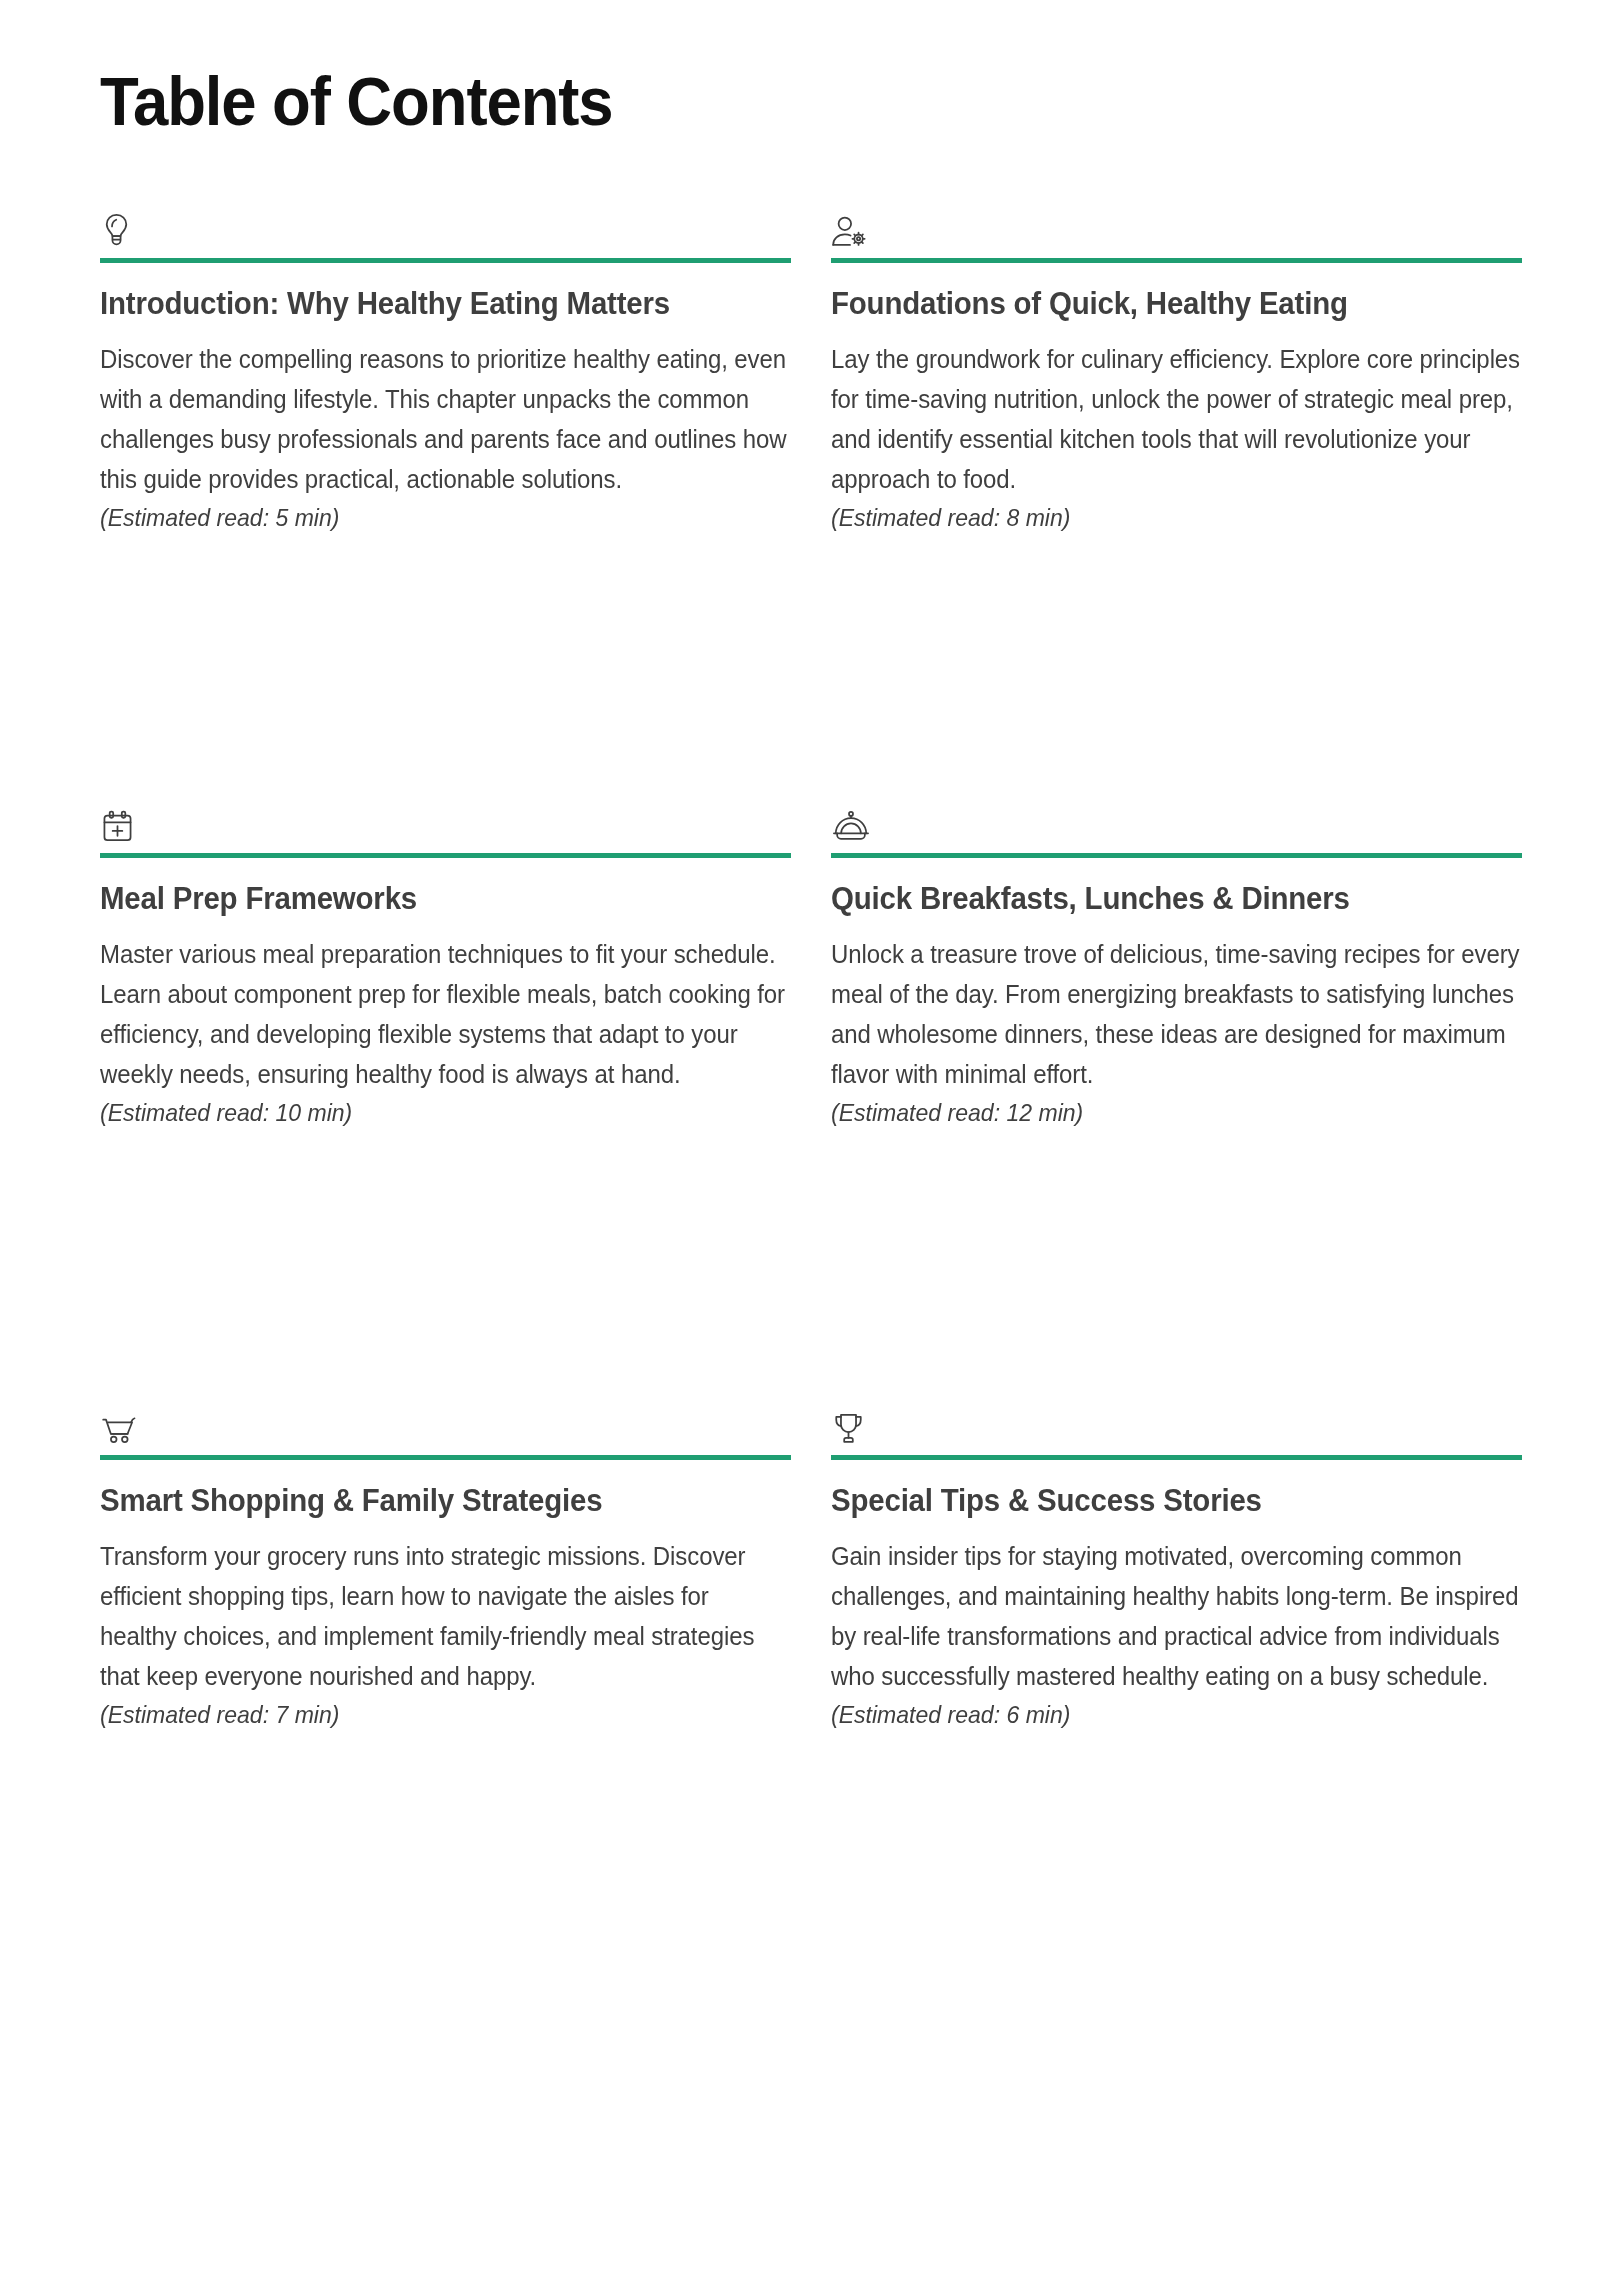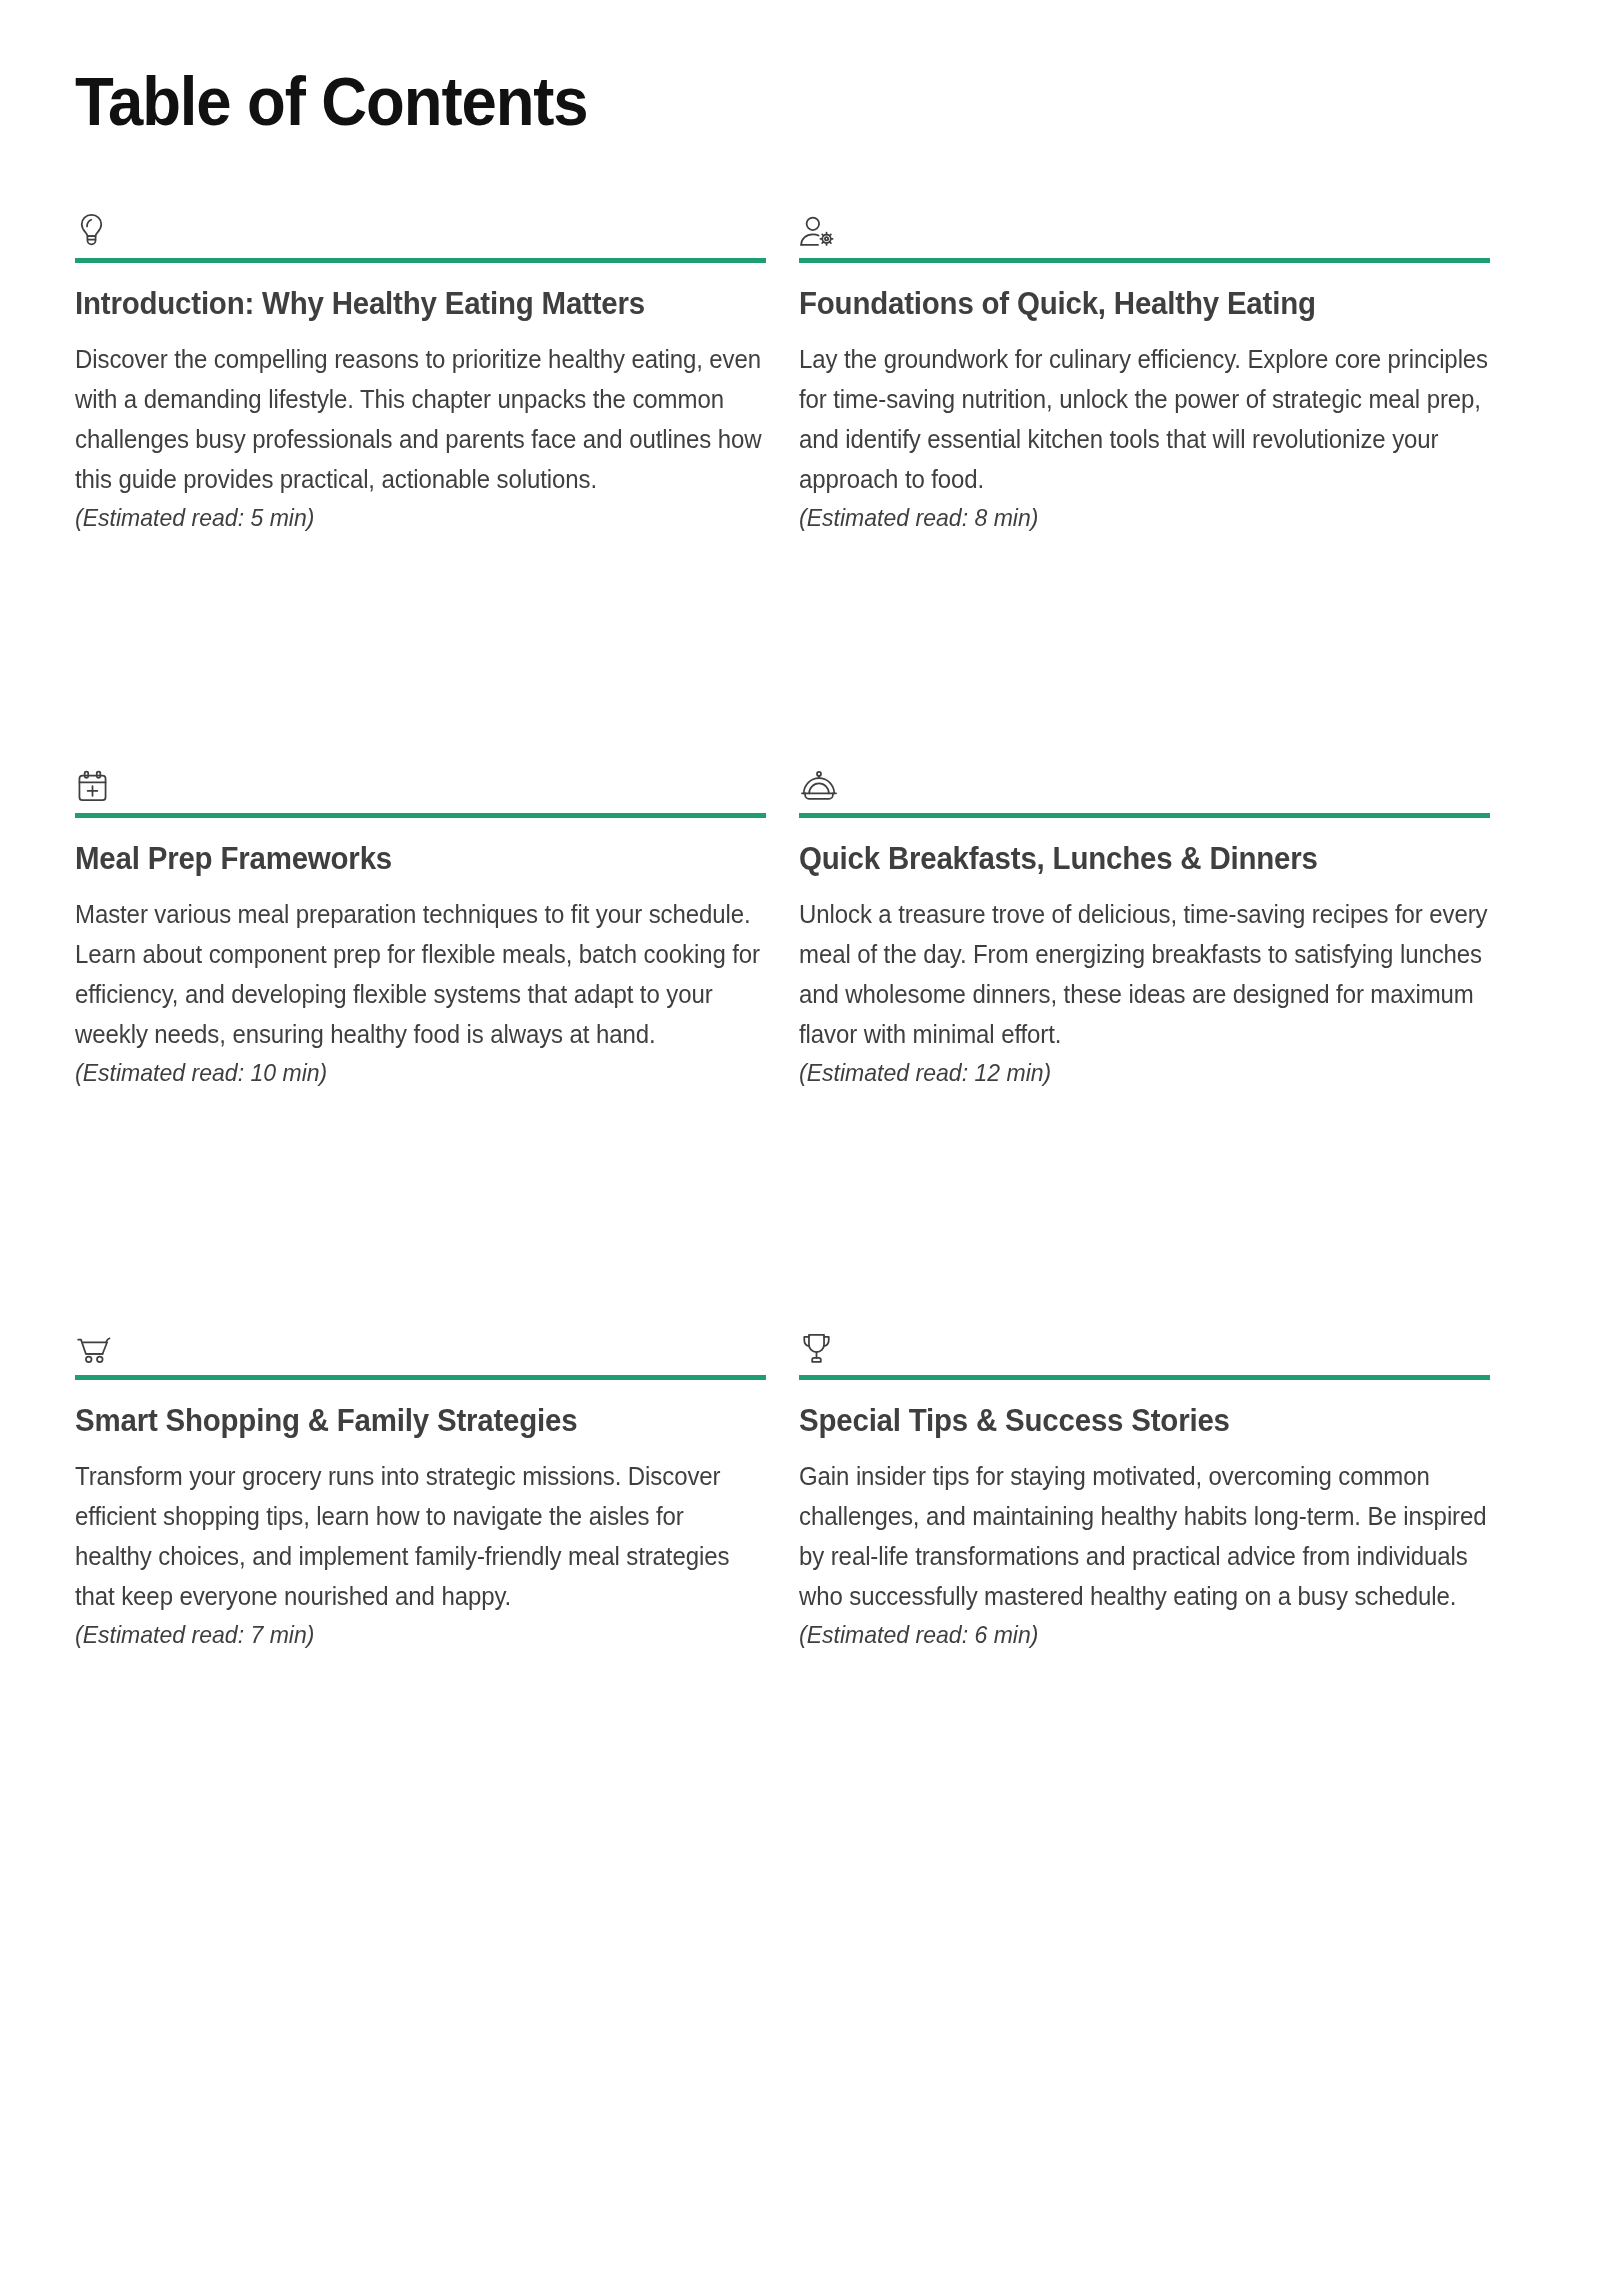--- a/index.html
+++ b/index.html
@@ -12,21 +12,21 @@
     height: 2284px;
     font-family: "Liberation Sans", sans-serif;
     color: #3d3d3d;
     -webkit-font-smoothing: antialiased;
   }
 
   .page {
     box-sizing: border-box;
     width: 1616px;
     height: 1716px;
-    padding: 65px 103px 0 75px;
+    padding: 65px 103px 0 100px;
     background: #ffffff;
     position: relative;
   }
 
   .toc-title {
     font-family: "Liberation Sans", sans-serif;
     font-size: 69px;
     font-weight: 700;
     letter-spacing: -1.2px;
     line-height: 1.06;
@@ -35,20 +35,21 @@
     transform: scaleX(0.92);
     transform-origin: left center;
   }
 
   .toc-grid {
     display: grid;
     grid-template-columns: 691px 691px;
     column-gap: 33px;
     row-gap: 0;
     align-items: start;
+    gap: 40px;
   }
 
   .toc-entry {
     break-inside: avoid;
     padding-bottom: 47px;
   }
 
   .entry-icon {
     height: 42px;
     display: flex;

